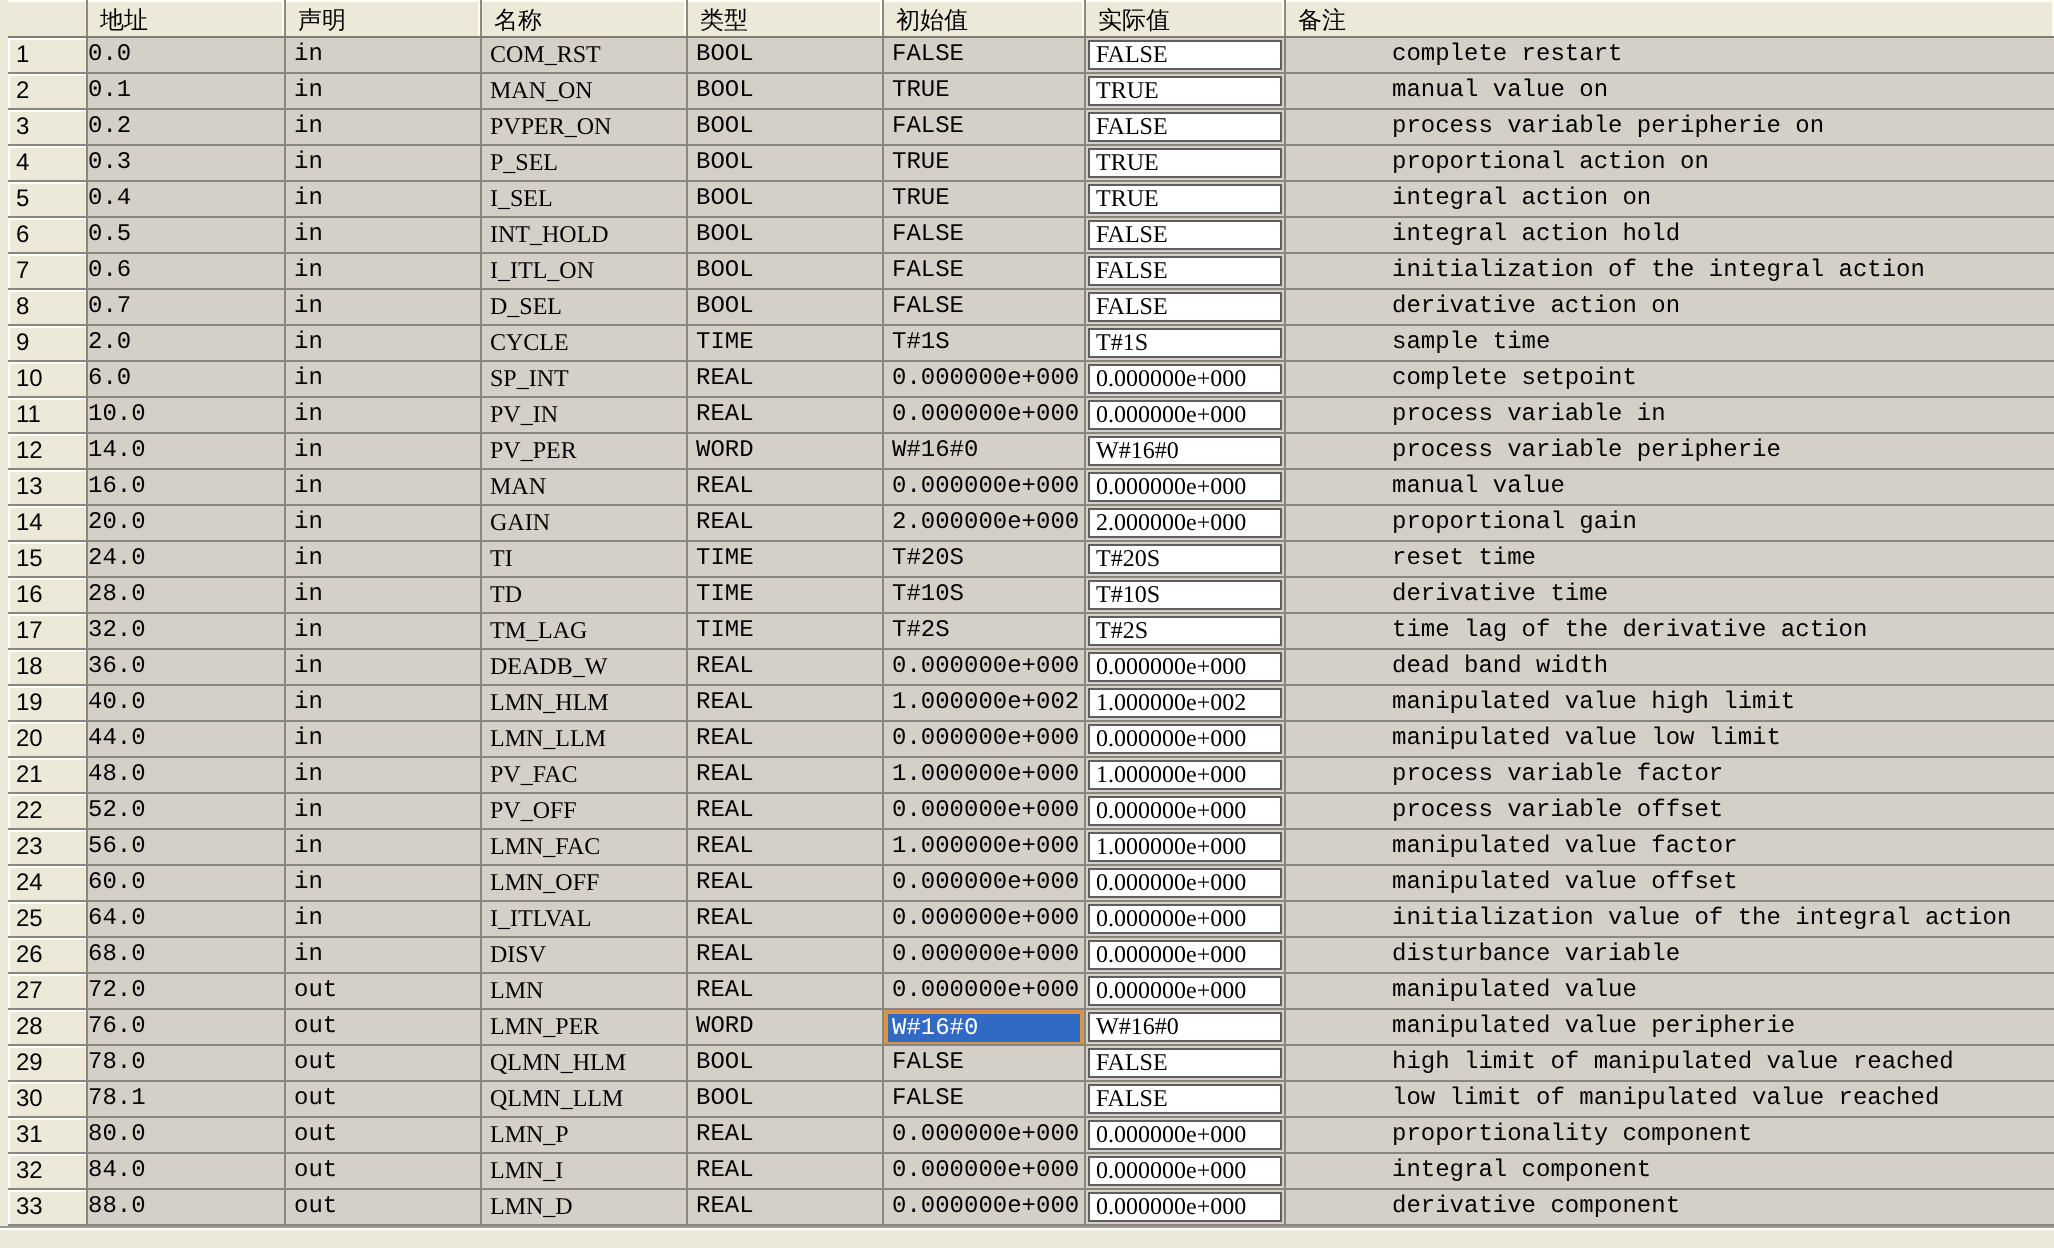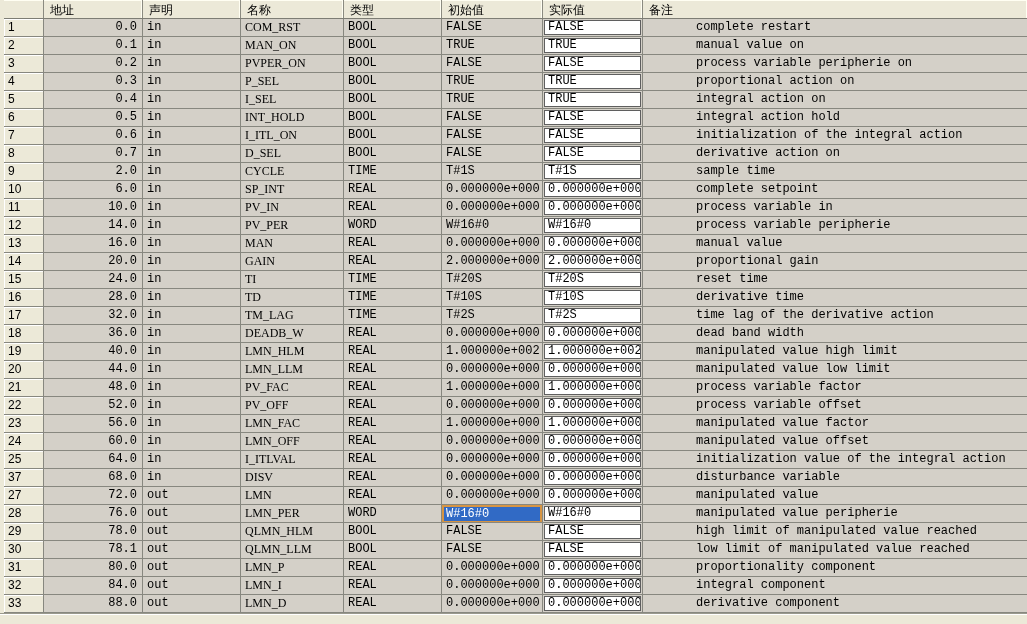--- a/index.html
+++ b/index.html
@@ -49,29 +49,29 @@
     font-size:12px;
     line-height:17px;
     padding:0 0 0 4px;
   }
   .w-num{width:40px;}
   .w-addr{width:99px;}
   .w-decl{width:98px;}
   .w-name{width:103px;font-family:Liberation Serif, serif;}
   .w-type{width:98px;}
   .w-init{width:101px;}
-  .w-actual{width:100px;}
+  .w-actual{width:100px;font-family:Liberation Serif, serif;}
   .w-comment{flex:1;border-right:none;}
   .rownum{
     background:#ECE9D8;
     box-shadow:inset 1px 1px 0 #ffffff;
     padding-left:4px;
     font-family:"Liberation Sans",sans-serif;
   }
-  .c-addr{text-align:right;padding:0 5px 0 0;}
+  .c-addr{padding:0 5px 0 0;}
   .c-init{padding:0;}
   .ibox{
     height:17px;display:flex;align-items:center;
     padding-left:4px;box-sizing:border-box;
   }
   .c-init.selected .ibox{
     background:#316AC5;
     border:2px solid #D69544;
     color:#fff;
     padding-left:2px;
@@ -484,21 +484,21 @@
     <div class="cell c-init w-init">
       <div class="ibox">0.000000e+000</div>
     </div>
     <div class="cell c-actual w-actual">
       <div class="vbox">0.000000e+000</div>
     </div>
     <div class="cell c-comment w-comment">initialization value of the integral action</div>
   </div>
 
   <div class="row">
-    <div class="cell rownum w-num">37</div>
+    <div class="cell rownum w-num">26</div>
     <div class="cell c-addr w-addr">68.0</div>
     <div class="cell w-decl">in</div>
     <div class="cell w-name">DISV</div>
     <div class="cell w-type">REAL</div>
     <div class="cell c-init w-init">
       <div class="ibox">0.000000e+000</div>
     </div>
     <div class="cell c-actual w-actual">
       <div class="vbox">0.000000e+000</div>
     </div>

